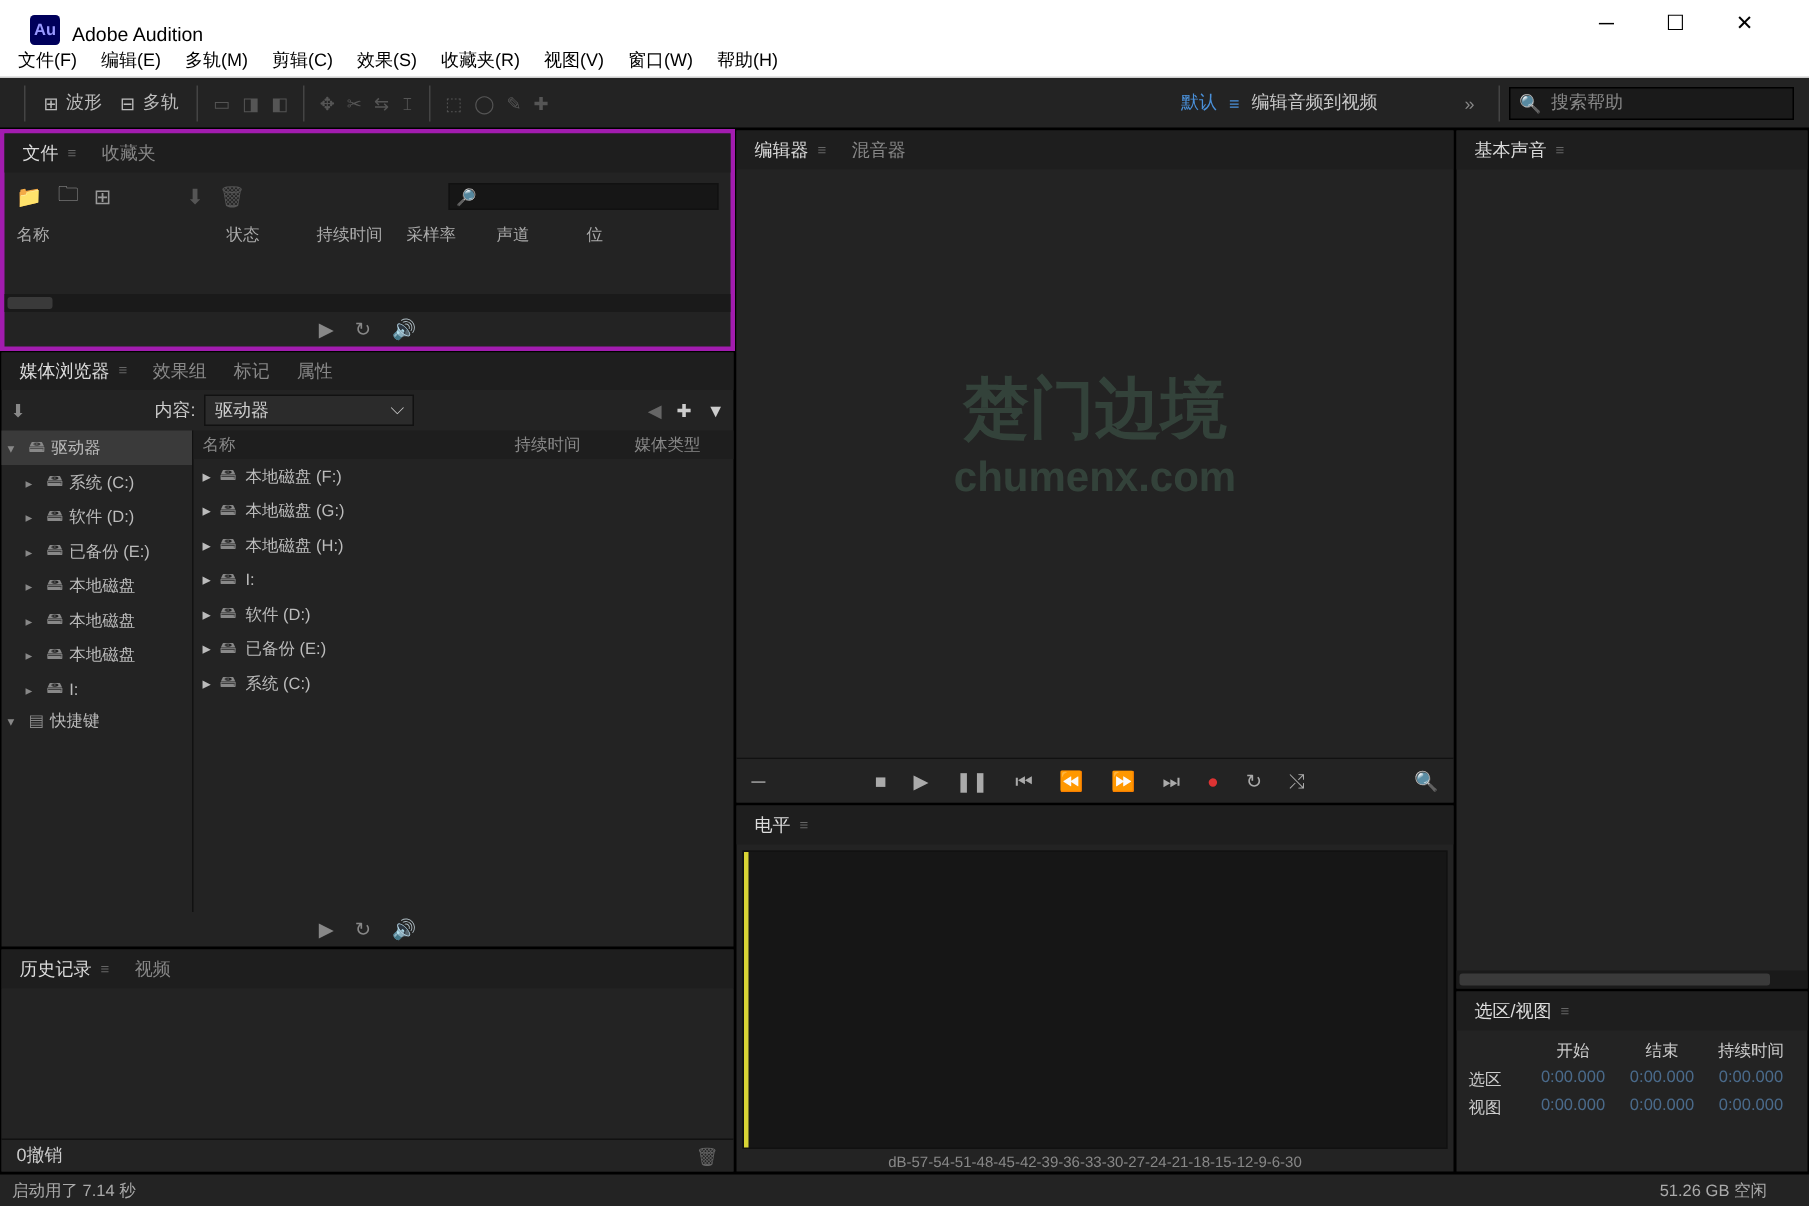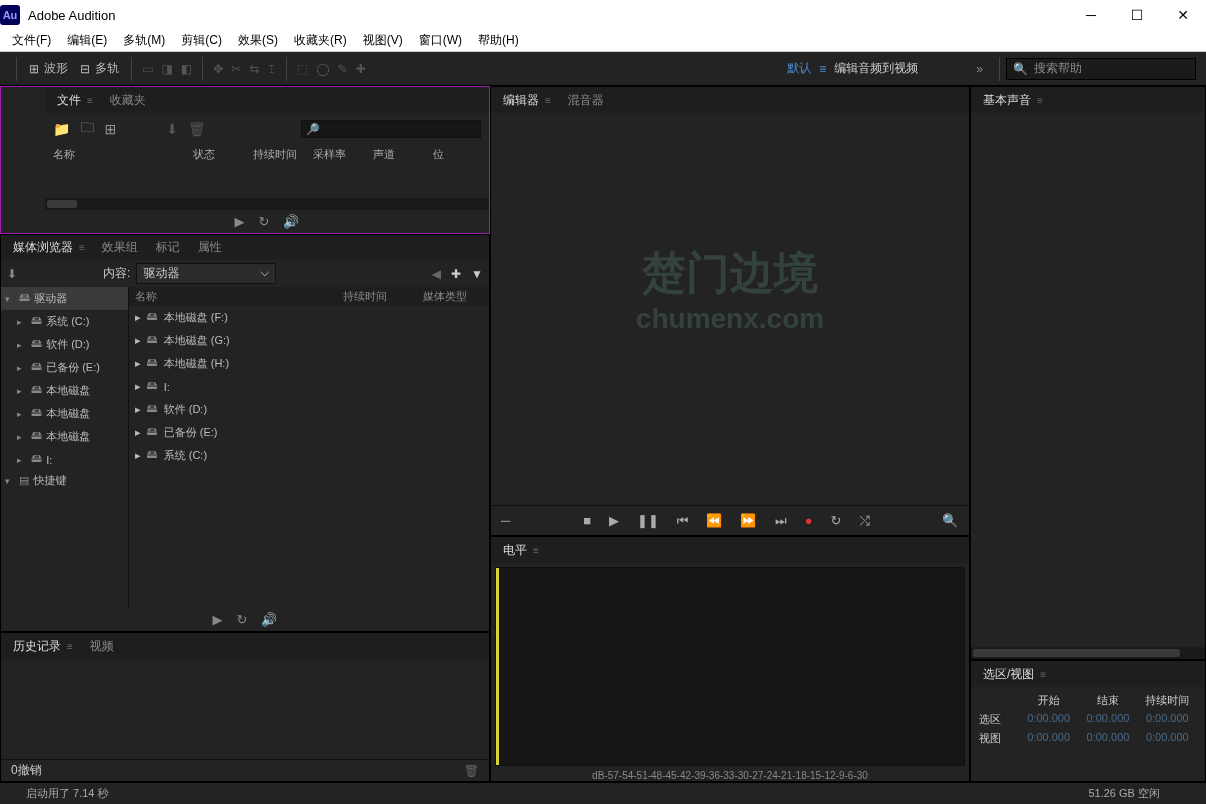--- a/index.html
+++ b/index.html
@@ -1,36 +1,36 @@
 <!DOCTYPE html>
 <html><head>
 <meta charset="utf-8">
 <style>
 * { box-sizing: border-box; margin: 0; padding: 0; font-family: "Microsoft YaHei", "Segoe UI", sans-serif; user-select: none; }
 body { background: #1e1e1e; width: 1206px; height: 804px; overflow: hidden; color: #ccc; font-size: 12px; }
-.titlebar { height: 30px; background: #fff; color: #000; display: flex; align-items: center; padding: 0 0; }
+.titlebar { height: 30px; background: #fff; color: #000; display: flex; align-items: flex-end; padding: 0 20px; }
 .titlebar .logo { width: 20px; height: 20px; background: #00005b; border-radius: 3px; display: flex; align-items: center; justify-content: center; color: #9999ff; font-weight: bold; font-size: 11px; margin-right: 8px; }
 .titlebar .title { flex: 1; font-size: 13px; }
 .titlebar .winbtn { width: 46px; height: 30px; display: flex; align-items: center; justify-content: center; font-size: 14px; }
 .menubar { height: 22px; background: #fff; color: #000; display: flex; align-items: center; padding: 0 4px; border-bottom: 1px solid #ccc; font-size: 12px;}
 .menubar .mitem { padding: 0 8px; }
 .toolbar { height: 34px; background: #232323; border-bottom: 1px solid #000; display: flex; align-items: center; padding: 0 10px; color: #aaa; }
 .vsep { width: 1px; height: 24px; background: #444; margin: 0 6px; }
 .tbtn { padding: 3px 6px; display: flex; align-items: center; gap: 5px; color: #bbb; }
 .tbtn.icon-only { padding: 3px 4px; color: #555;}
 .spacer { flex: 1; }
 .workspace-sel { color: #4a90d9; padding: 0 8px; }
 .ws-label { color: #ccc; padding: 0 8px;}
 .search { background: #1a1a1a; border: 1px solid #000; height: 22px; width: 190px; display: flex; align-items: center; padding: 0 6px; color: #888; gap:6px;}
 .main { display: flex; height: calc(100% - 30px - 22px - 34px - 22px); }
 .col-left { width: 490px; display: flex; flex-direction: column; }
 .col-mid { width: 480px; display: flex; flex-direction: column; }
 .col-right { flex: 1; display: flex; flex-direction: column; }
 .panel { background: #232323; border: 1px solid #000; display: flex; flex-direction: column; }
-.panel.active { border: 1px solid #a21caf; padding-left: 44px; }
+.panel.active { border: 3px solid #a21caf; }
 .panel-tabs { height: 26px; display: flex; align-items: center; padding: 0 10px; background: #1e1e1e; gap: 14px; }
 .ptab { color: #888; padding: 4px 2px; display:flex; align-items:center; gap:6px;}
 .ptab.active { color: #ddd; }
 .ptab .menu3 { color:#666; font-size:10px; letter-spacing:-1px;}
 .panel-body { flex: 1; background: #232323; padding: 4px; overflow: hidden; position:relative;}
 .file-toolbar { display:flex; align-items:center; padding: 4px 8px; gap:10px;}
 .file-toolbar .ico { color:#999; font-size:14px;}
 .file-toolbar .dim { color:#555;}
 .file-search { margin-left:auto; width:180px; height:18px; background:#161616; border:1px solid #111; display:flex; align-items:center; padding:0 4px; color:#888; font-size:11px;}
 .col-headers { display:flex; padding: 2px 8px; color:#aaa; font-size:11px; gap: 0;}
@@ -60,21 +60,21 @@
 .right-top { flex:1;justify-content:space-between;}
 .right-bottom { height:122px;}
 .nosel { color:#888; font-style:italic; padding:8px 12px;}
 .preset-row { display:flex; align-items:center; padding:4px 10px; gap:6px; color:#888;}
 .preset-field { flex:1; height:18px; background:#2e2e2e;}
 .sel-table { padding:6px 8px; font-size:11px;}
 .sel-table .hdr { display:flex; color:#aaa; text-align:center;}
 .sel-table .row { display:flex; color:#888; padding-top:4px;}
 .sel-table .lbl { width:40px; color:#ccc;}
 .sel-table .cell { flex:1; text-align:center; color:#4a6a8a;}
-.statusbar { height:22px; background:#232323; border-top:1px solid #000; display:flex; align-items:center; padding:0 26px; color:#aaa; font-size:11px;}
+.statusbar { height:22px; background:#232323; border-top:1px solid #000; display:flex; align-items:center; padding:0 8px; color:#aaa; font-size:11px;}
 .statusbar .sright { margin-left:auto; padding-right:20px;}
 .scroll-h { margin-top:auto; height:12px; background:#1a1a1a; display:flex; align-items:center; padding:0 2px;}
 .scroll-h .thumb { width:30px; height:8px; background:#3a3a3a; border-radius:2px;}
 .hist-body { flex:1; background:#232323;}
 .hist-footer { height:22px; display:flex; align-items:center; justify-content:space-between; padding:0 10px; background:#232323; border-top:1px solid #111;}
 .watermark { position:absolute; left:50%; top:45%; transform:translate(-50%,-50%); opacity:0.22; pointer-events:none; text-align:center;}
 .watermark .big { font-size:44px; font-weight:bold; color:#6fb28c;}
 .watermark .sub { font-size:28px; font-weight:bold; color:#6fb28c;}
 </style>
 </head>

